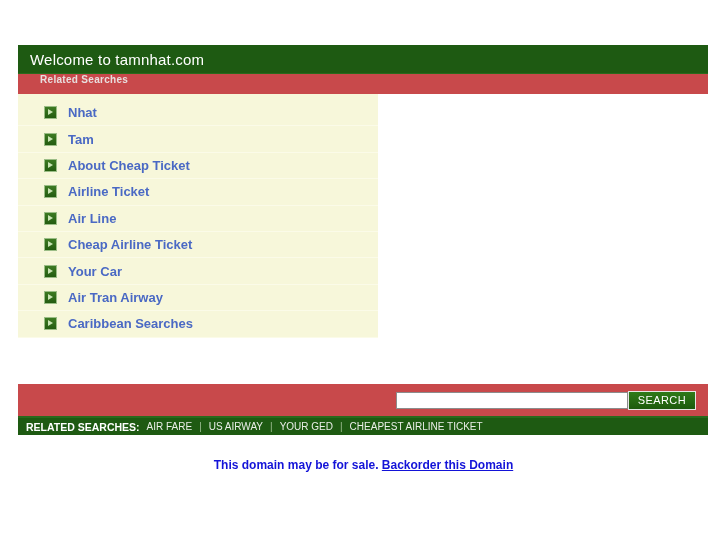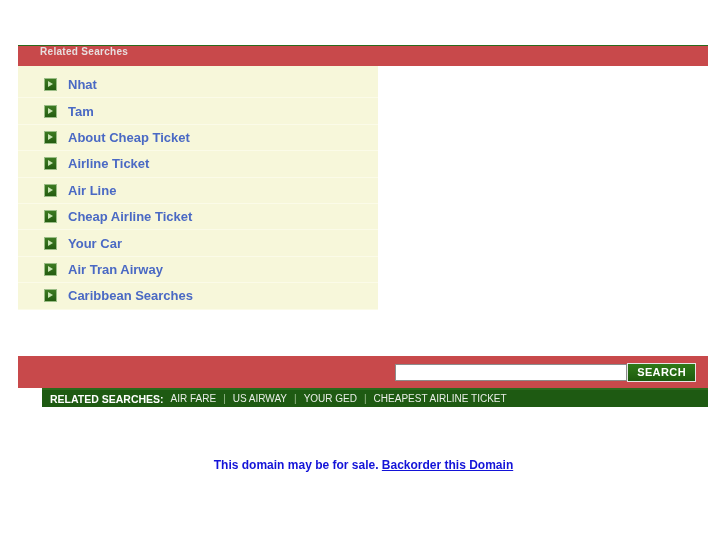--- a/index.html
+++ b/index.html
@@ -262,36 +262,35 @@
     outline: none;
   }
   .search-button {
     margin-left: 0;
     height: 19px;
     padding: 0 9px;
     background: linear-gradient(#2f7a18, #1d5a0d);
     border: 1px solid #e6e6e6;
     color: #ffffff;
     font-size: 11px;
-    font-weight: bold;
+    font-weight: normal;
     letter-spacing: 0.4px;
     font-family: "Liberation Sans", sans-serif;
     cursor: pointer;
   }
 
   
   .footer-bar {
     height: 19px;
     background: #1e5a12;
     display: flex;
     align-items: center;
     padding-left: 8px;
     box-sizing: border-box;
     border-top: 2px solid #2a6a1c;
-    margin-left: 24px;
   }
   .footer-label {
     color: #ffffff;
     font-size: 10.5px;
     font-weight: bold;
     margin-right: 7px;
     white-space: nowrap;
   }
   .footer-term {
     color: #eaeee8;
@@ -320,20 +319,23 @@
     text-decoration: underline;
   }
 </style>
 </head>
 <body>
 
 <div id="page">
 
   <div class="park-container">
 
+    <div class="title-bar">
+      <span class="title-text">Welcome to tamnhat.com</span>
+    </div>
 
     <div class="sub-header">
       <span class="sub-text">Related Searches</span>
     </div>
 
     <div class="body-row">
 
       <div class="links-col">
         <div class="link-row">
           <span class="bullet"></span>

